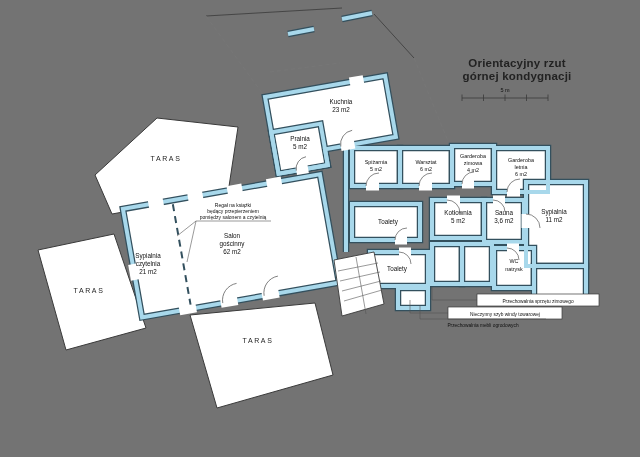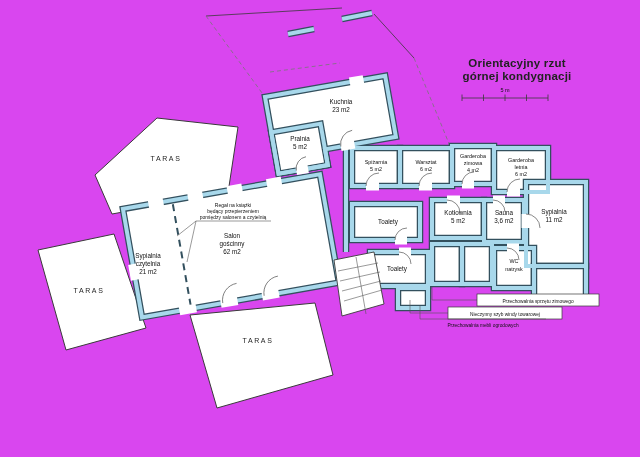--- a/index.html
+++ b/index.html
@@ -1,16 +1,16 @@
 <!DOCTYPE html>
 <html><head>
 <meta charset="utf-8">
 <style>
   html,body{margin:0;padding:0;background:#fff;}
-  .page{position:relative;width:640px;height:457px;background:#d946ef;overflow:hidden;
+  .page{position:relative;width:640px;height:457px;background:#737373;overflow:hidden;
         font-family:"Liberation Sans",sans-serif;}
   svg{display:block;}
   
   .wo{fill:#ffffff;stroke:#33505e;stroke-width:6.5;stroke-linecap:butt;stroke-linejoin:miter;}
   .wi{fill:none;stroke:#a8d8eb;stroke-width:4;stroke-linecap:butt;stroke-linejoin:miter;}
   .terr{fill:#ffffff;stroke:#3a3a3a;stroke-width:1;}
   .thin{fill:none;stroke:#3a3a3a;stroke-width:0.8;}
   .hair{fill:none;stroke:#555;stroke-width:0.6;}
   .dash{fill:none;stroke:#777;stroke-width:0.8;stroke-dasharray:4 3;}
   .part{fill:none;stroke:#33505e;stroke-width:2;stroke-dasharray:7 5;}

